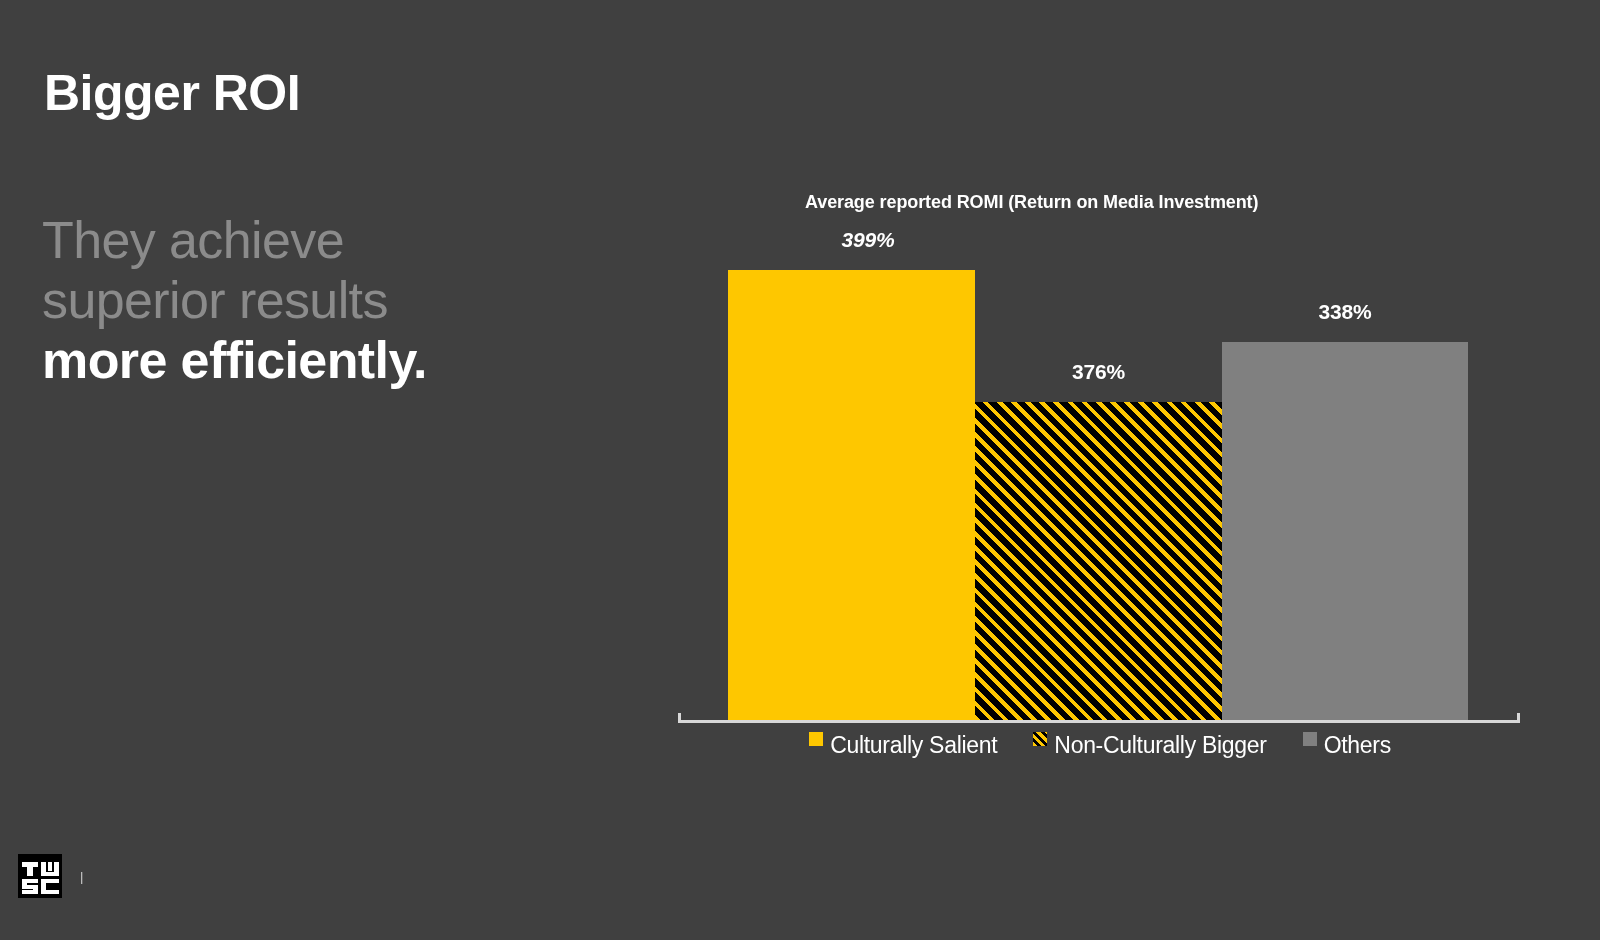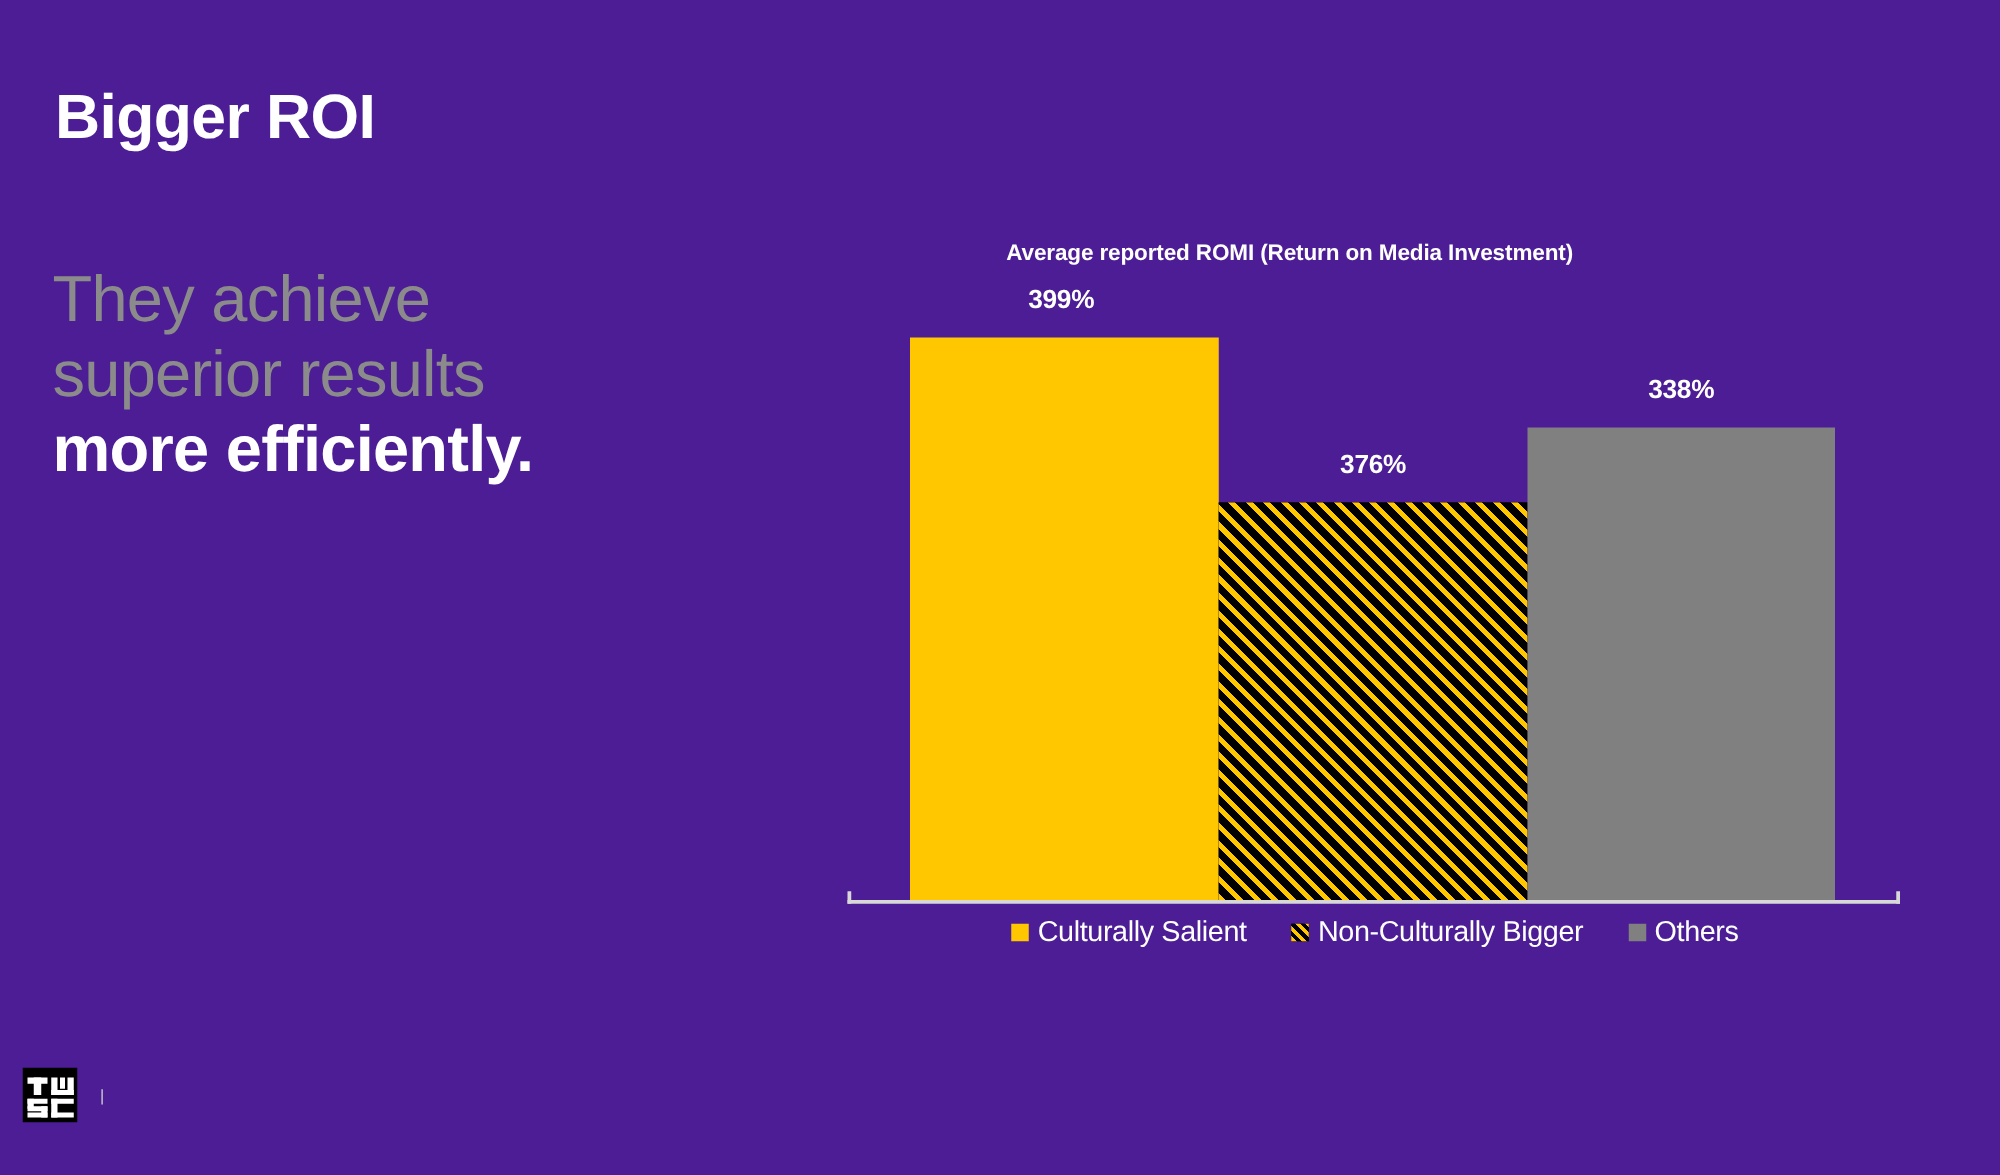--- a/index.html
+++ b/index.html
@@ -12,21 +12,21 @@
     height: 940px;
     position: relative;
     overflow: hidden;
     font-family: "Liberation Sans", sans-serif;
     -webkit-font-smoothing: antialiased;
   }
 
   .slide {
     position: absolute;
     inset: 0;
-    background: #4c1d95;
+    background: #404040;
   }
 
   
   .headline {
     position: absolute;
     left: 44px;
     top: 66px;
     font-size: 50px;
     font-weight: 800;
     color: #ffffff;
@@ -130,21 +130,21 @@
     left: 660px;
     top: 732px;
     width: 880px;
     display: flex;
     justify-content: center;
     align-items: center;
     gap: 36px;
   }
   .legend-item {
     display: flex;
-    align-items: center;
+    align-items: flex-start;
     gap: 7px;
     font-size: 23px;
     color: #ffffff;
     letter-spacing: -0.3px;
     white-space: nowrap;
   }
   .swatch {
     width: 14px;
     height: 14px;
     display: inline-block;
@@ -204,21 +204,21 @@
     <span class="line">superior results</span>
     <span class="line"><span class="accent">more efficiently</span><span class="dot">.</span></span>
   </div>
 
   <div class="chart-area">
 
     <div class="chart-title">Average reported ROMI (Return on Media Investment)</div>
 
     <div class="plot">
 
-      <div class="bar-label" style="left:65px; top:78px; width:248px;">399%</div>
+      <div class="bar-label" style="left:84px; top:78px; width:248px;font-style:italic;">399%</div>
       <div class="bar bar-solid" style="left:68px; width:247px; height:450px;"></div>
 
       <div class="bar-label" style="left:315px; top:210px; width:247px;">376%</div>
       <div class="bar bar-hatch" style="left:315px; width:247px; height:318px;"></div>
 
       <div class="bar-label" style="left:562px; top:150px; width:246px;">338%</div>
       <div class="bar bar-gray" style="left:562px; width:246px; height:378px;"></div>
 
       <div class="axis-line" style="left:18px; bottom:-3px; width:842px;"></div>
       <div class="axis-tick" style="left:18px; bottom:-3px;"></div>

